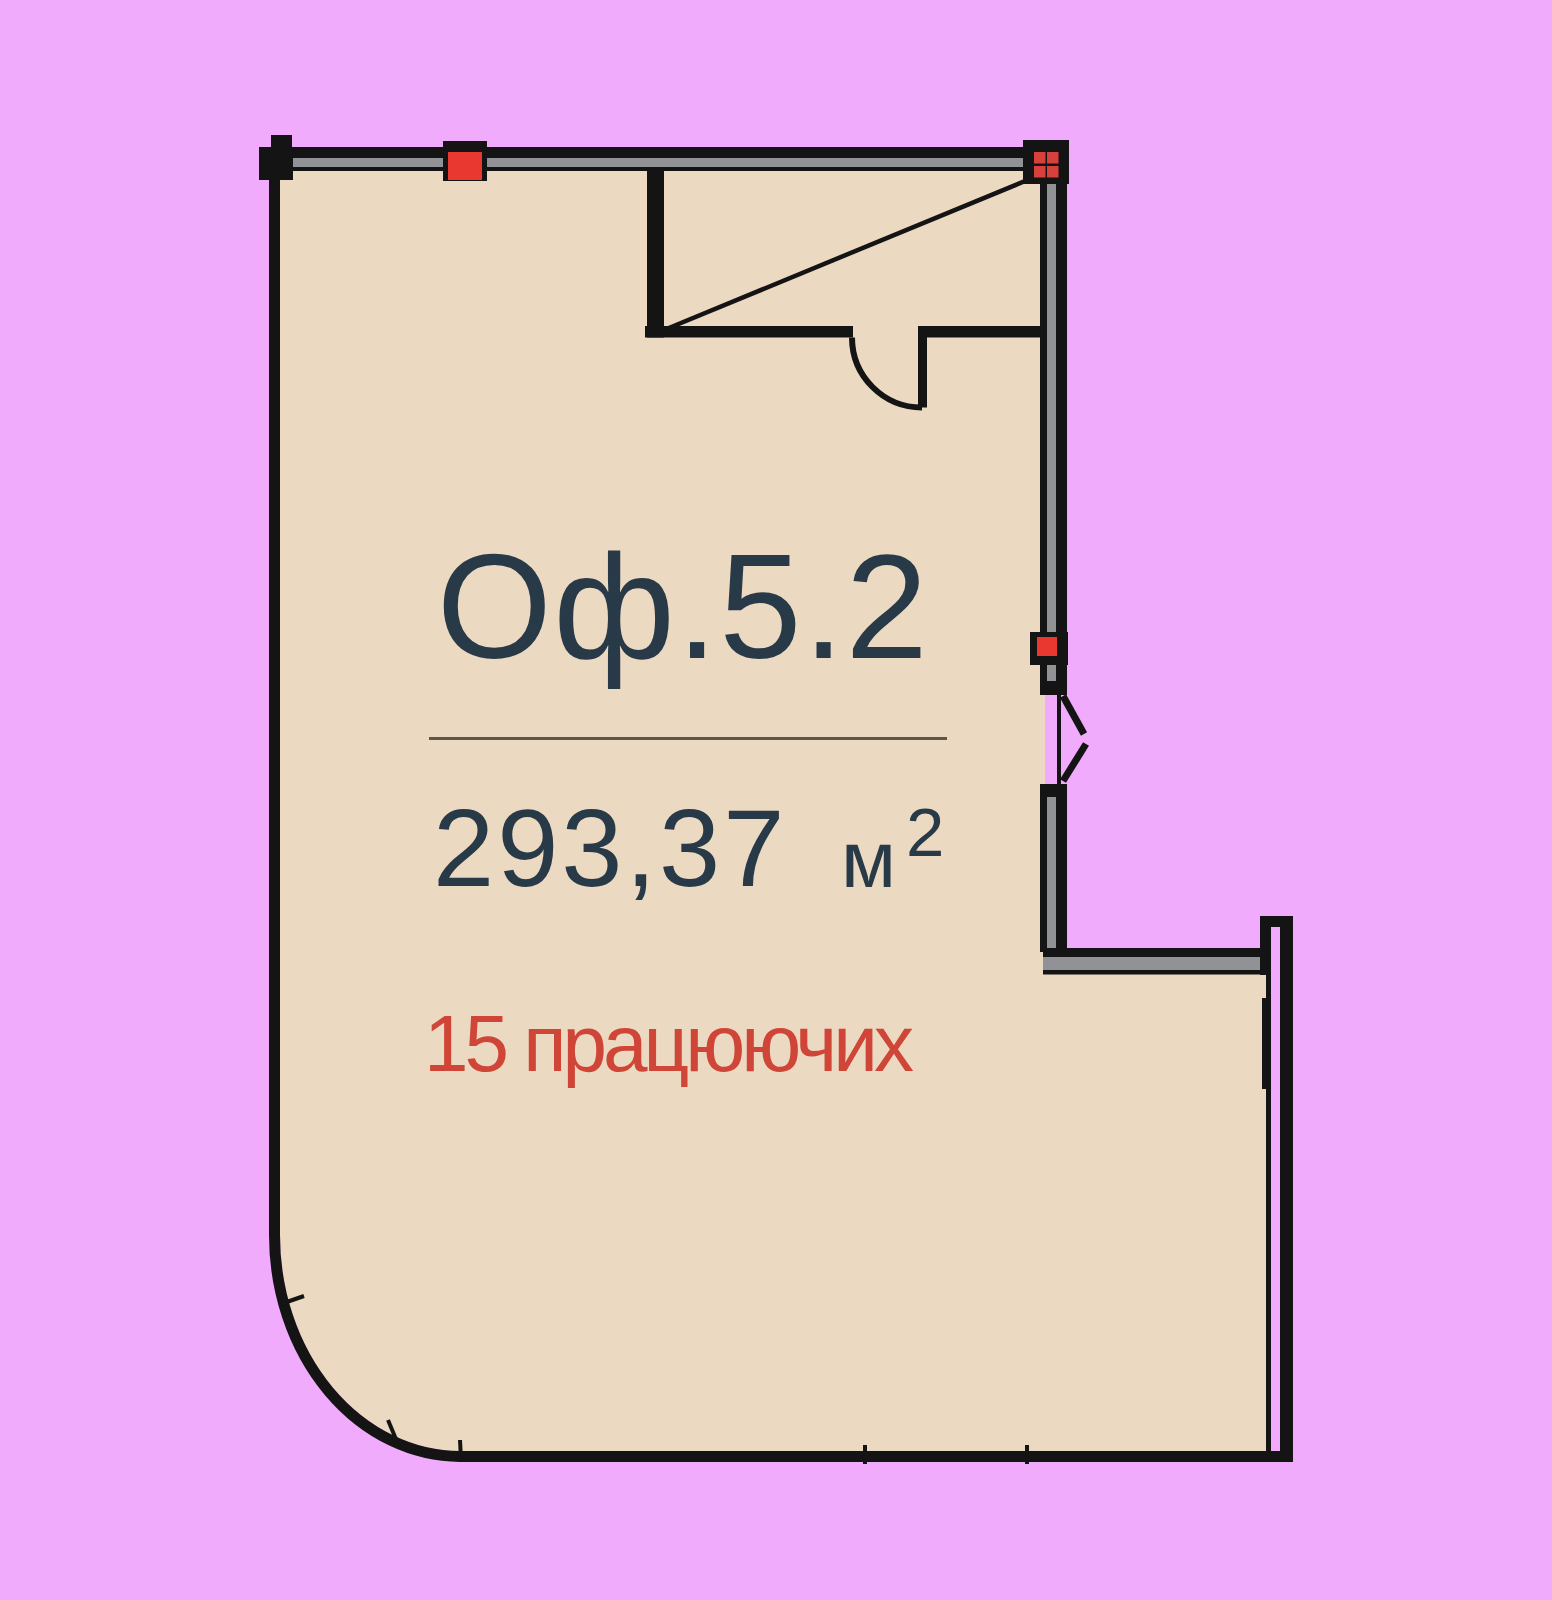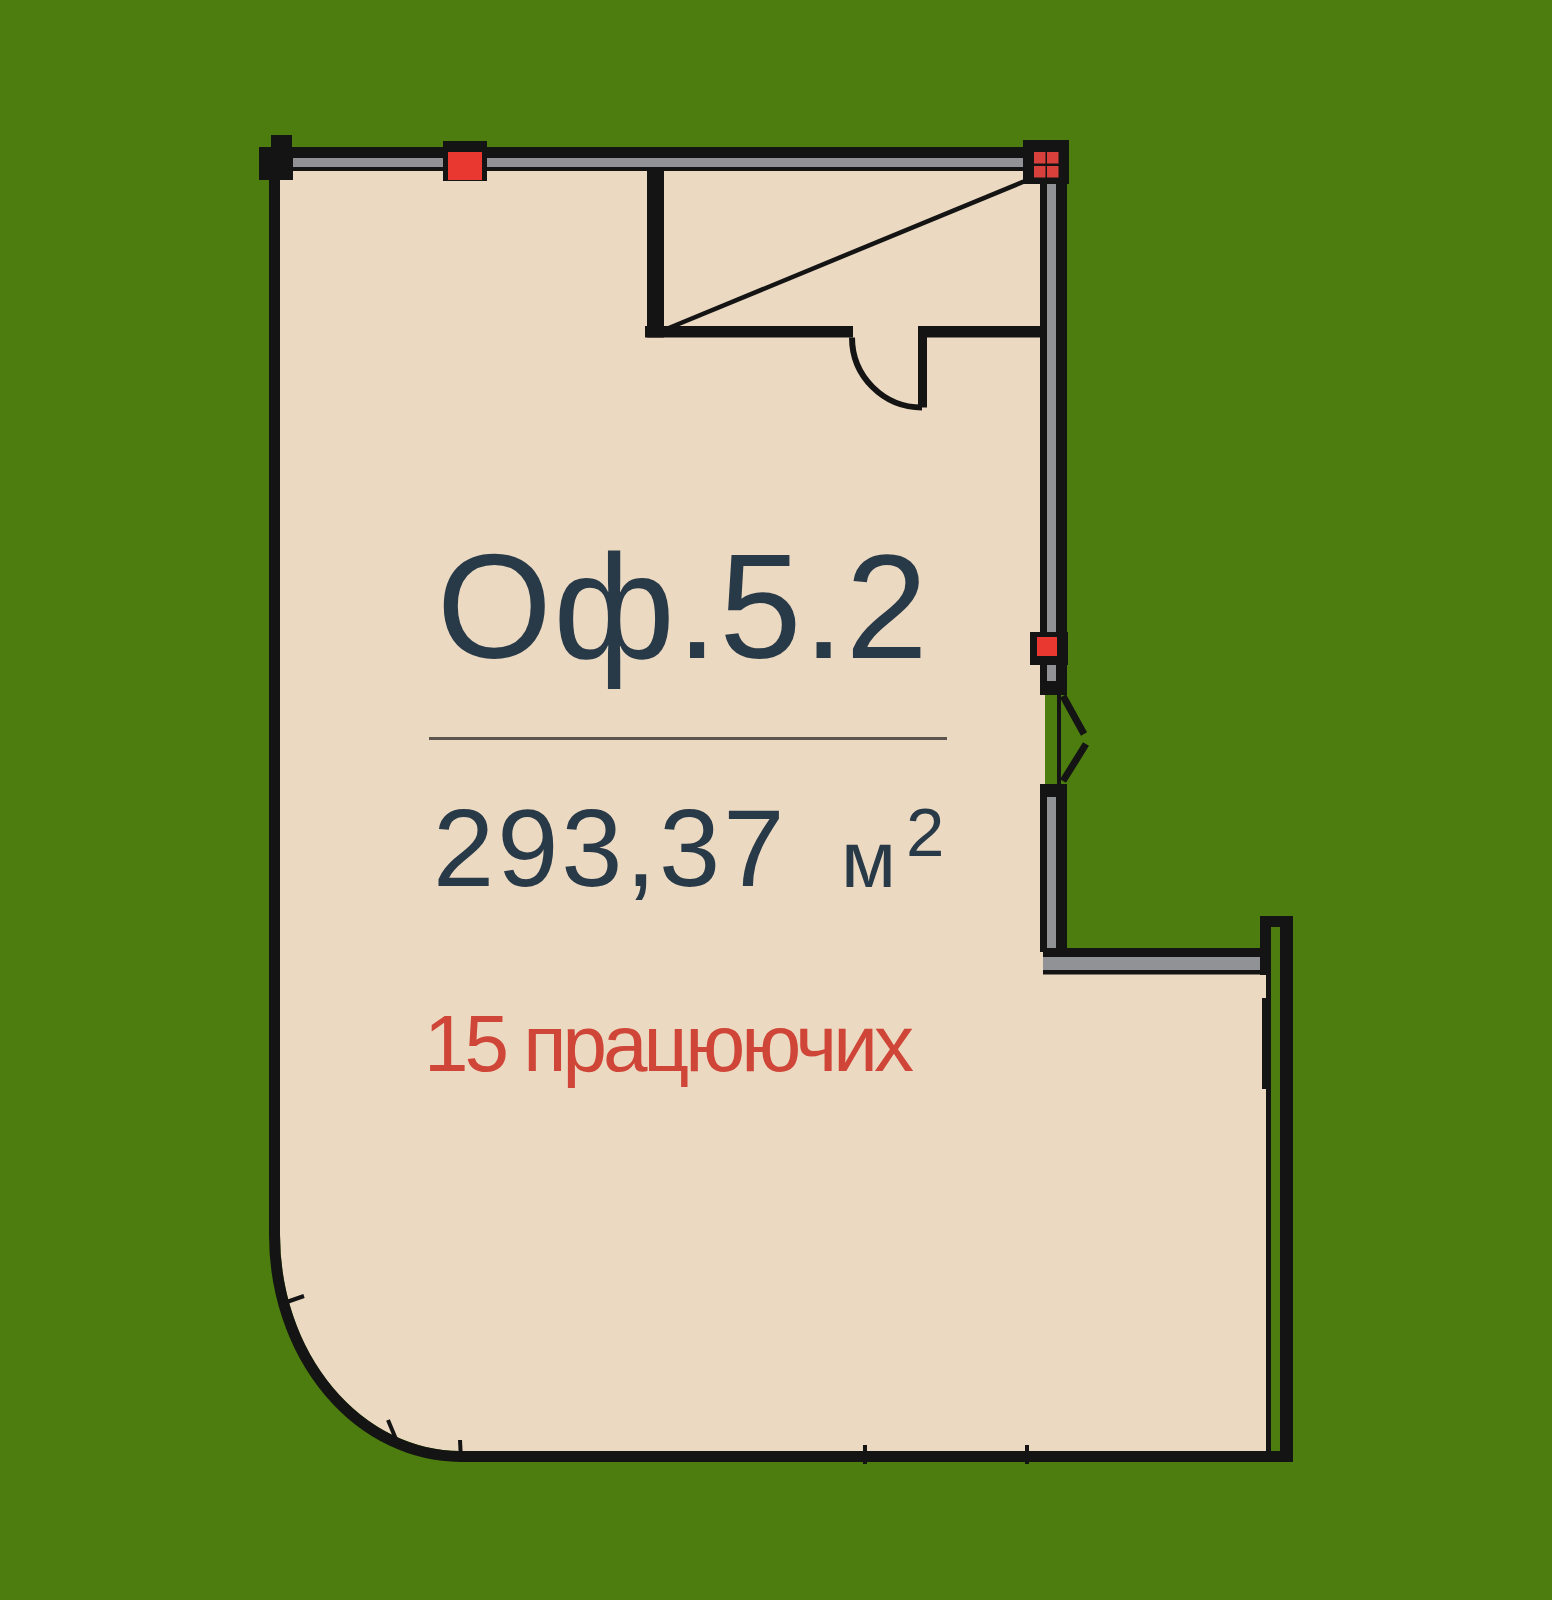--- a/index.html
+++ b/index.html
@@ -1,16 +1,16 @@
 <!DOCTYPE html>
 <html><head>
 <meta charset="utf-8">
 <style>
   html,body{margin:0;padding:0;background:#ffffff;}
-  .page{width:1552px;height:1600px;position:relative;overflow:hidden;background:#4d7c0f;}
+  .page{width:1552px;height:1600px;position:relative;overflow:hidden;background:#f0abfc;}
   text{font-family:"Liberation Sans", sans-serif;}
 </style>
 </head>
 <body>
 <div class="page">
 <svg width="1552" height="1600" viewBox="0 0 1552 1600">
 
   <path d="M 280 171 H 1045 V 971 H 1266 V 1451 H 460 A 181 216 0 0 1 280 1235 Z" fill="#ecd9c2"></path>
 
   <path d="M 274.5 147 V 1235 A 186.5 221.5 0 0 0 460 1456.5 H 1293" fill="none" stroke="#141414" stroke-width="11"></path>

